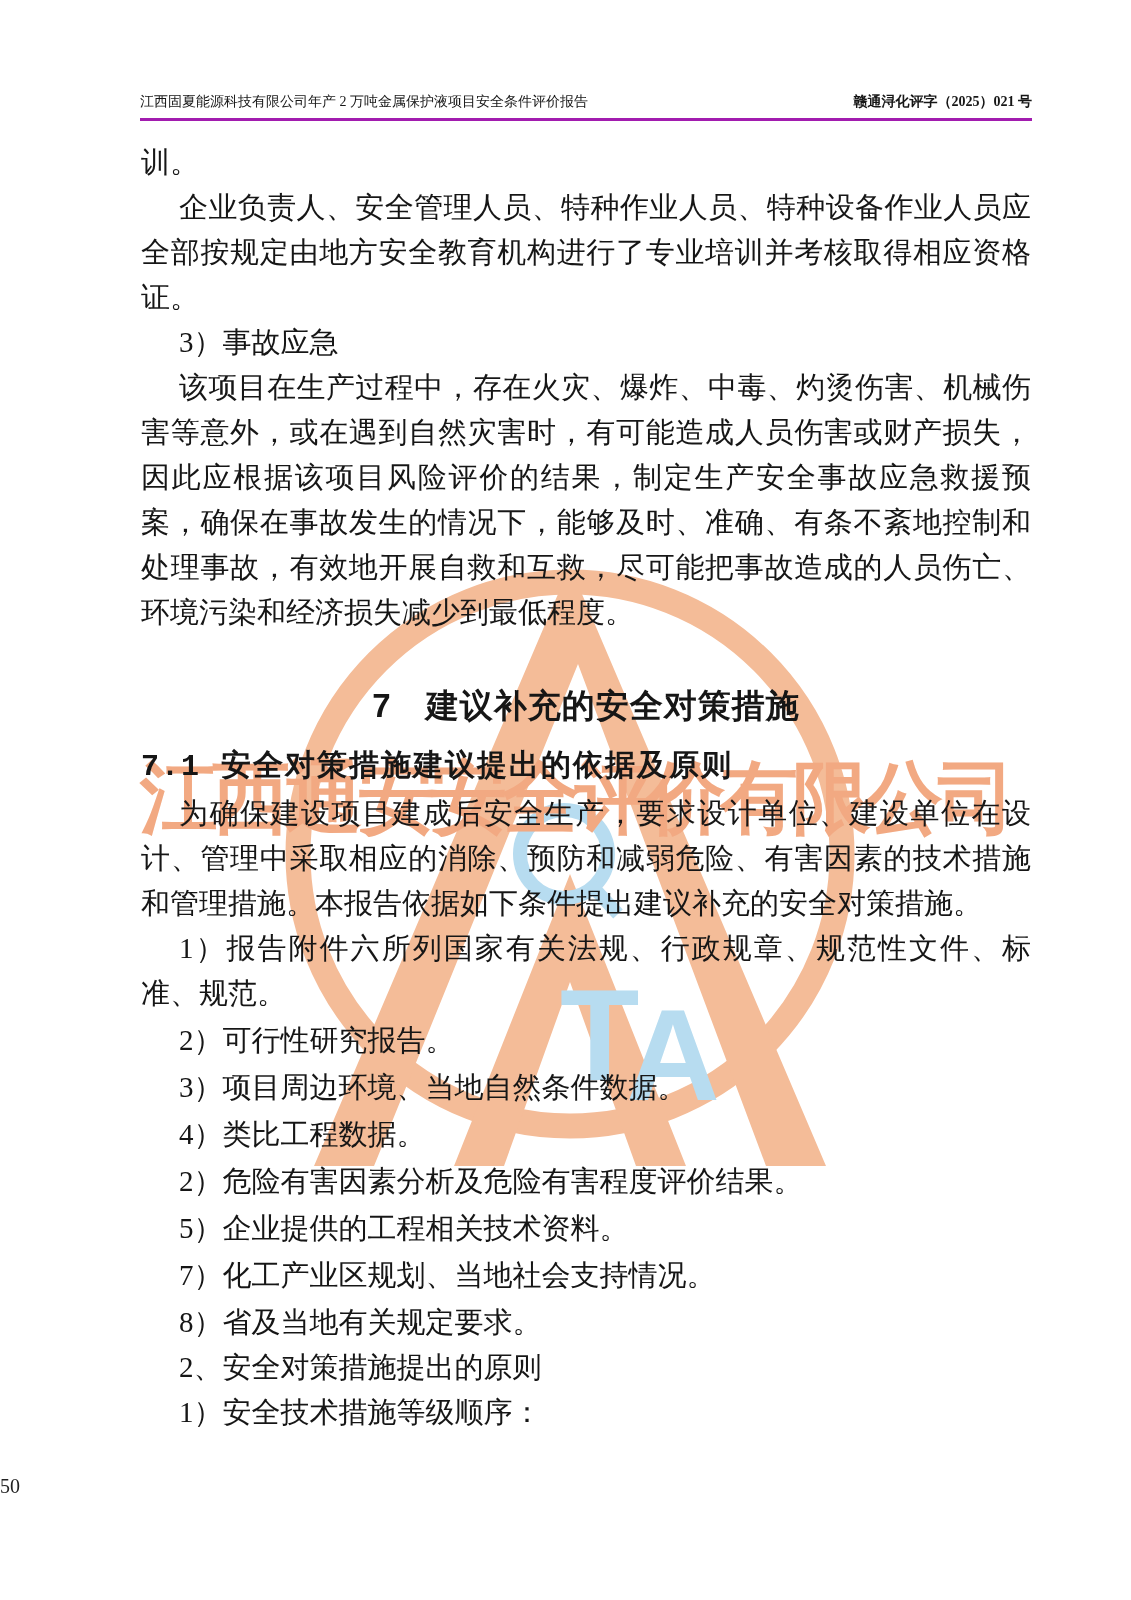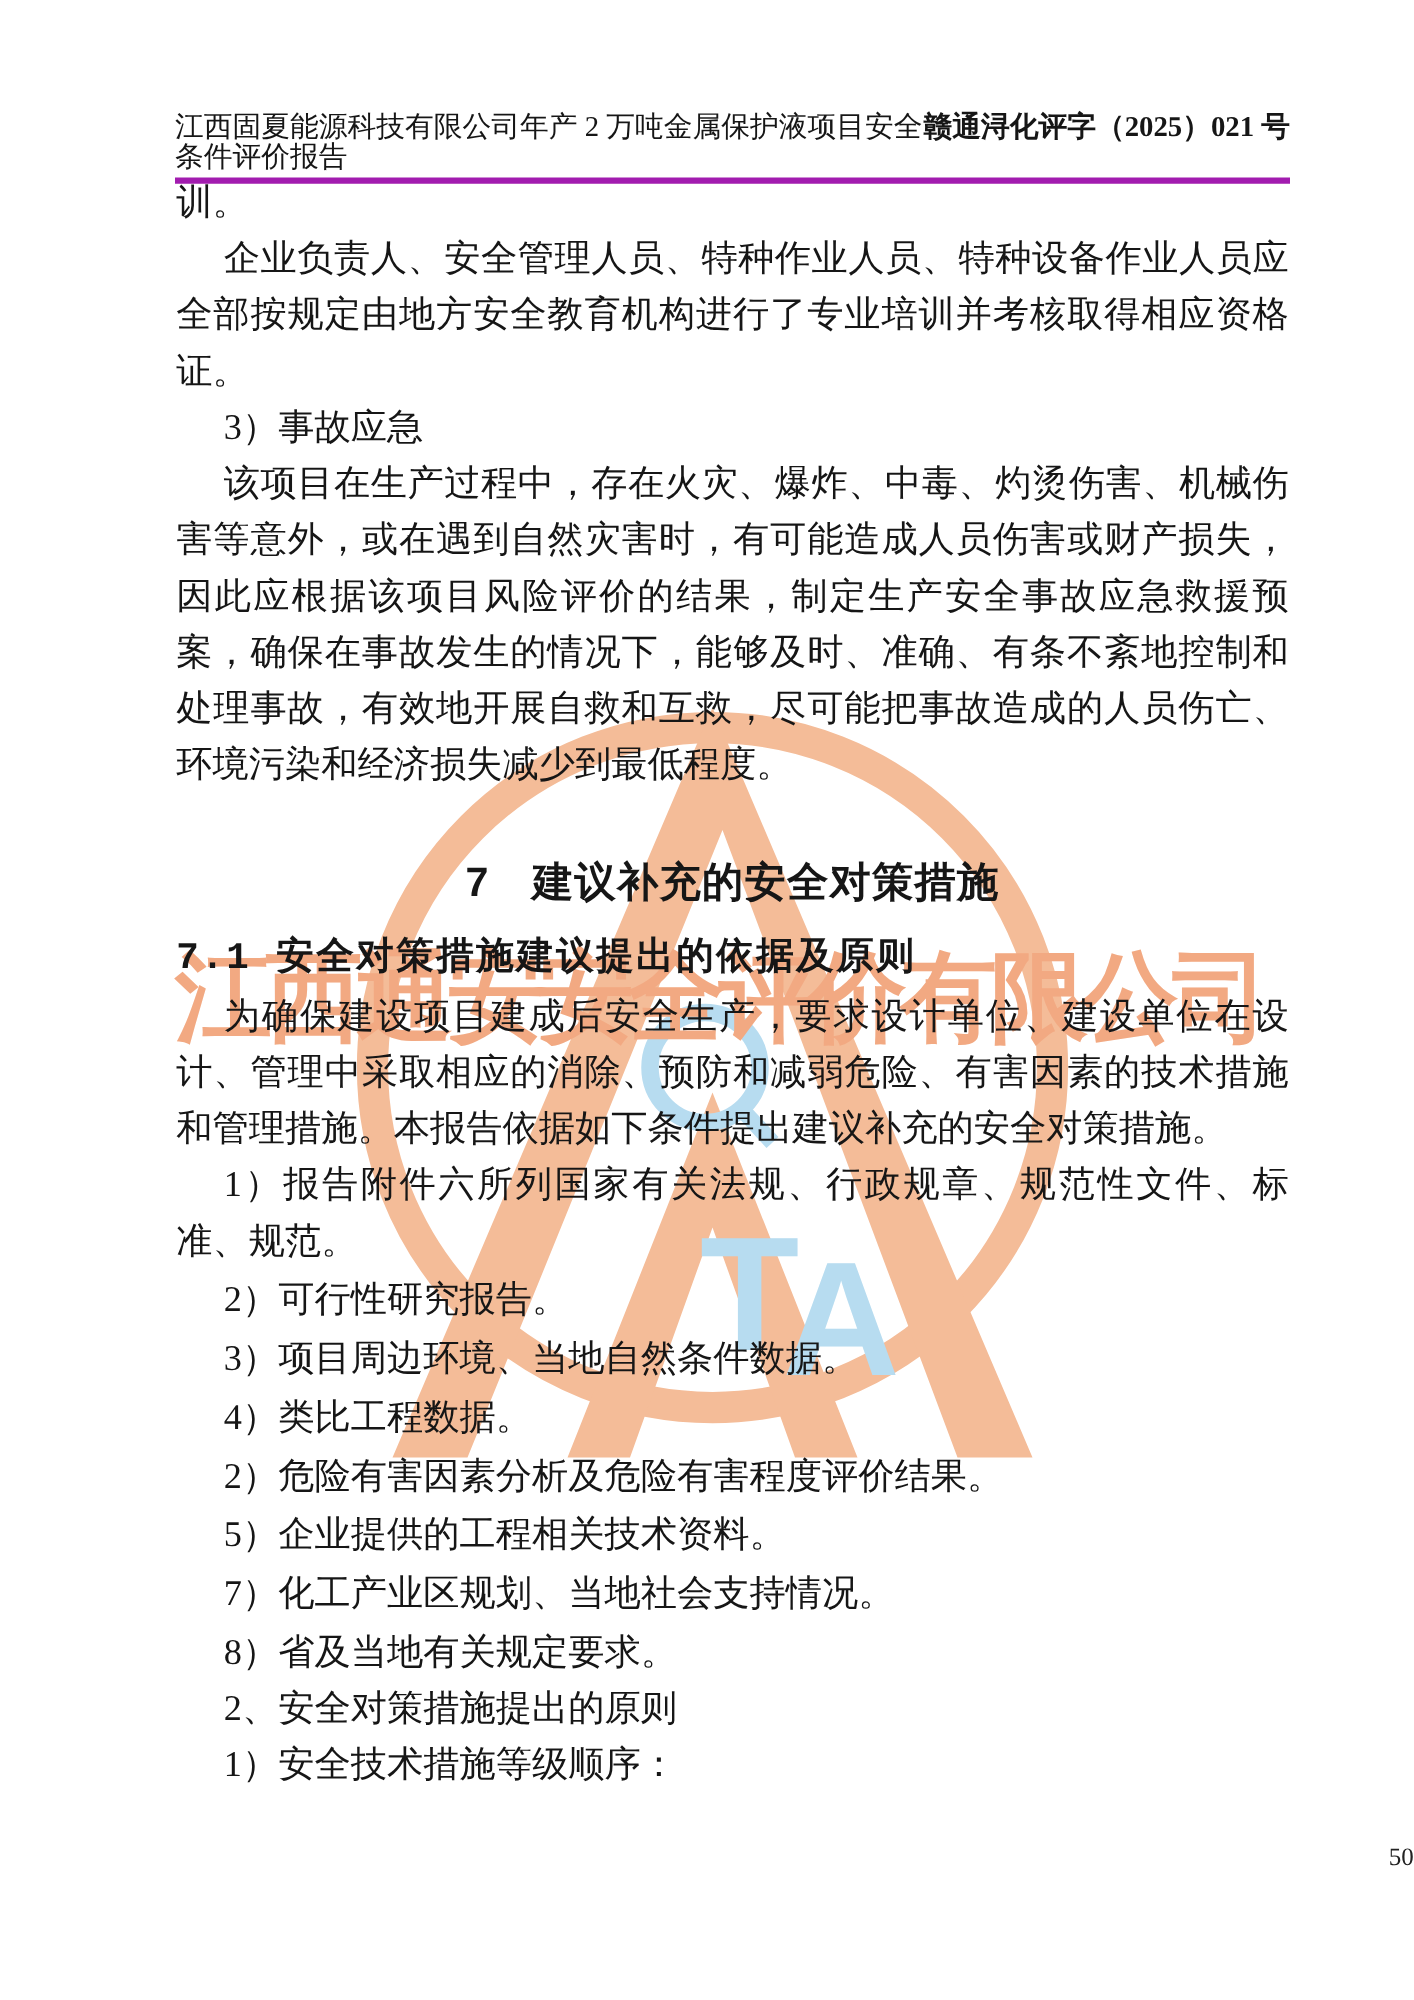--- a/index.html
+++ b/index.html
@@ -20,22 +20,22 @@
     font-size:79px;font-weight:bold;line-height:1;
     color:#f2a982;
     white-space:nowrap;letter-spacing:-5px;
     transform:scaleX(0.98);transform-origin:left center;
   }
   
   .content-layer{position:absolute;inset:0;z-index:1;}
   .page-header{
     position:absolute;left:140px;top:90px;width:892px;
     display:flex;justify-content:space-between;align-items:flex-start;
-    font-size:23px;line-height:24px;
-    border-bottom:5px solid #a21caf;
+    font-size:14px;line-height:24px;
+    border-bottom:3px solid #a21caf;
     padding-bottom:4px;
   }
   .page-header .hdr-left{font-weight:normal;}
   .page-header .hdr-right{font-weight:bold;white-space:nowrap;}
   .doc-flow{
     position:absolute;left:141px;top:140px;width:890px;
     font-size:29px;line-height:45px;
     text-align:justify;text-justify:inter-ideograph;
   }
   .doc-flow p{margin:0;padding:0;}
@@ -49,21 +49,21 @@
     margin:46px 0 0 0 !important;
   }
   .section-heading{
     font-weight:bold;font-size:30px;line-height:48px;
     letter-spacing:2px;text-align:left;text-indent:0;
     margin:12px 0 0 0 !important;
     font-family:Liberation Mono, monospace;
   }
   .page-footer{
     position:absolute;left:0;top:1474px;width:1131px;
-    text-align:right;font-size:20px;line-height:24px;color:#222;
+    text-align:left;font-size:20px;line-height:24px;color:#222;
   }
 </style>
 </head>
 <body>
 
 <div class="watermark-layer">
   <svg class="wm-logo" viewBox="0 0 604 618" xmlns="http://www.w3.org/2000/svg">
 
     <circle cx="302" cy="302" r="272" fill="none" stroke="#f4bc98" stroke-width="25"></circle>
 

